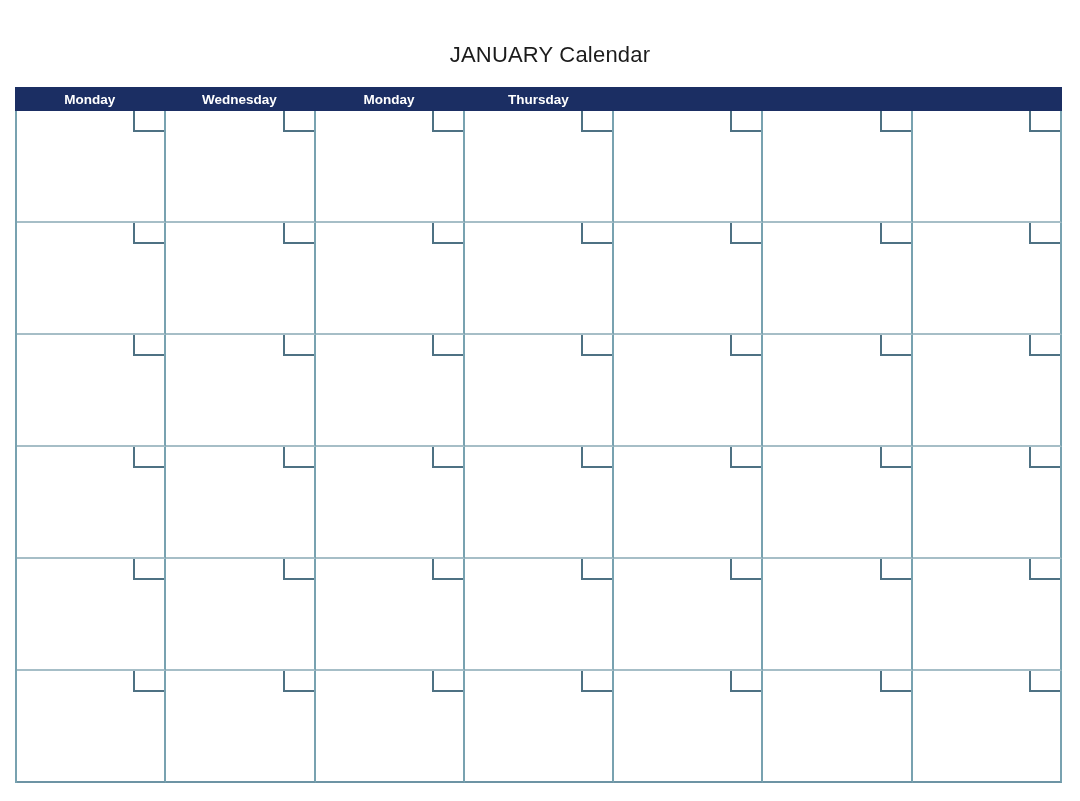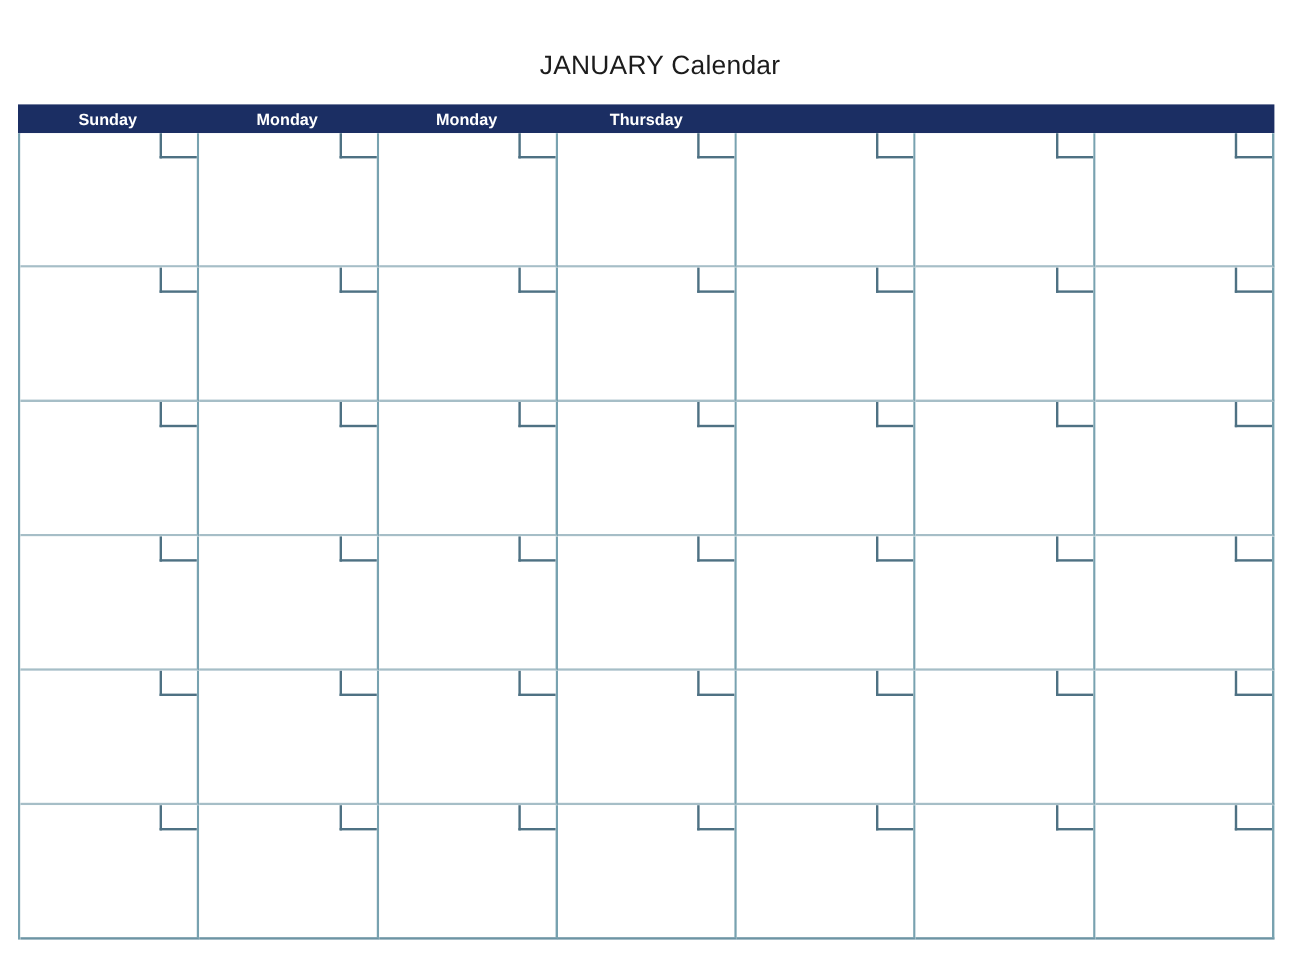--- a/index.html
+++ b/index.html
@@ -90,22 +90,22 @@
 </head>
 <body>
 
 <div class="page">
 
   <div class="title">JANUARY Calendar</div>
 
   <div class="calendar">
 
     <div class="day-header">
-      <div class="day">Sunday</div>
       <div class="day">Monday</div>
+      <div class="day">Wednesday</div>
       <div class="day">Monday</div>
       <div class="day">Thursday</div>
     </div>
 
     <div class="grid">
         <div class="cell">
           <div class="date-box"></div>
         </div>
         <div class="cell">
           <div class="date-box"></div>

